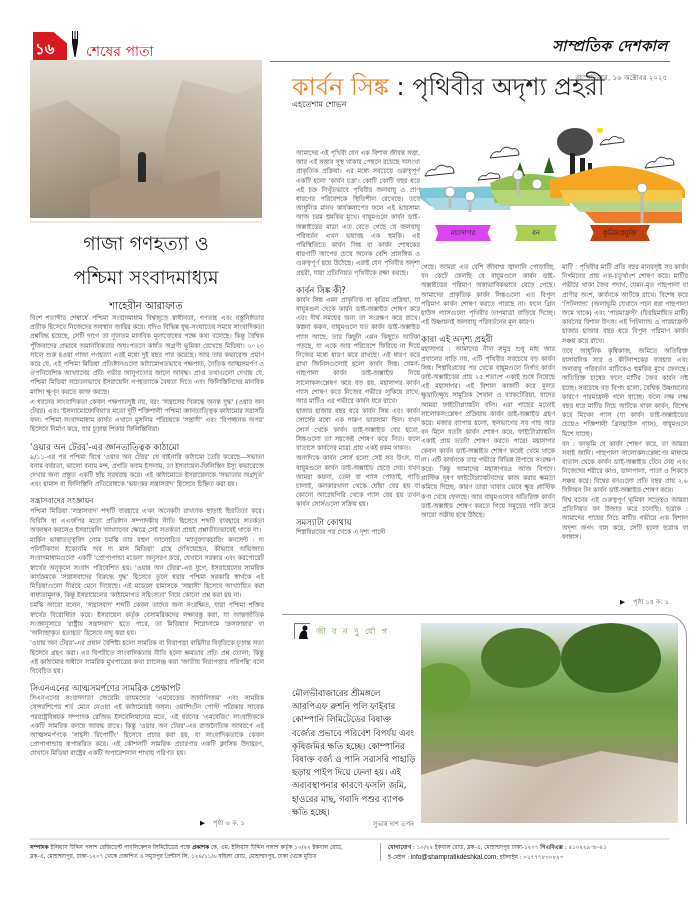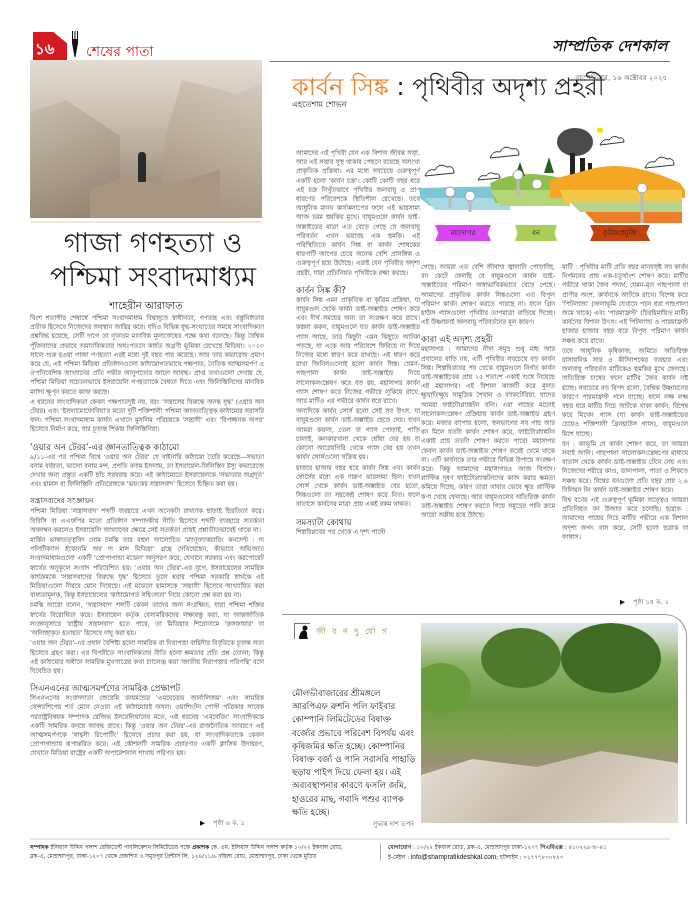--- a/index.html
+++ b/index.html
@@ -16,21 +16,21 @@
   .head-rule { position: absolute; left: 270px; top: 61px; width: 400px; height: 1px; background: #777; }
 
   .gaza-photo { position: absolute; left: 30px; top: 60px; width: 232px; height: 158px; overflow: hidden;
     background: linear-gradient(180deg, #e2ddd4 0%, #cfc6b8 30%, #b9ad9c 55%, #a1907b 80%, #8c7a66 100%); }
   .rubble-a { position: absolute; left: 0; top: 40px; width: 90px; height: 120px; background: linear-gradient(160deg,#c9bfb0,#8f7f6c); clip-path: polygon(0 10%, 40% 0, 100% 30%, 100% 100%, 0 100%); }
   .rubble-b { position: absolute; left: 130px; top: 20px; width: 110px; height: 140px; background: linear-gradient(200deg,#d6cdbf,#9c8b76); clip-path: polygon(20% 0, 70% 10%, 100% 0, 100% 100%, 0 100%, 5% 40%); }
   .rubble-c { position: absolute; left: 60px; top: 110px; width: 130px; height: 50px; background: #a89680; clip-path: polygon(0 40%, 30% 10%, 60% 30%, 100% 0, 100% 100%, 0 100%); }
   .person { position: absolute; left: 108px; top: 92px; width: 8px; height: 30px; background: #2a2a2a; border-radius: 4px 4px 1px 1px; }
   .gaza-caption-rule { position: absolute; left: 30px; top: 221px; width: 232px; height: 2px; background: #f2e6d6; }
 
-  .gaza-title { position: absolute; left: 37px; top: 226px; width: 232px; text-align: center; font-size: 27px; line-height: 34px; color: #1a1a1a; }
+  .gaza-title { position: absolute; left: 30px; top: 226px; width: 232px; text-align: center; font-size: 19px; line-height: 34px; color: #1a1a1a; }
   .gaza-author { position: absolute; left: 30px; top: 298px; width: 232px; text-align: center; font-size: 10px; color: #222; }
   .col-text { position: absolute; font-size: 6.4px; line-height: 9.2px; color: #4a4a4a; text-align: justify; overflow: hidden; }
   .col-text p { margin-bottom: 1px; }
   .subhead { font-size: 8.5px; line-height: 12px; color: #1f1f1f; margin-top: 6px; }
   .subhead.small { font-size: 7.5px; }
   .cont { position: absolute; font-size: 6.5px; color: #555; }
   .cont .arrow { color: #111; margin-right: 8px; }
 
   .carbon-title { position: absolute; left: 292px; top: 68px; font-size: 24px; color: #222; white-space: nowrap; }
   .carbon-title .accent { color: #f07f22; }
@@ -105,22 +105,22 @@
 
 <div class="carbon-title">
   <span class="accent">কার্বন সিঙ্ক</span><span> : পৃথিবীর অদৃশ্য প্রহরী</span>
 </div>
 <div class="carbon-author">এহতেশাম শোভন</div>
 
 <div class="col-text" style="left:296px; top:110px; width:124px; height:490px;margin-top:39px;">
   <p>আমাদের এই পৃথিবী যেন এক বিশাল জীবন্ত সত্তা, আর এই সত্তার সুস্থ থাকার পেছনে রয়েছে অসংখ্য প্রাকৃতিক প্রক্রিয়া। এর মধ্যে সবচেয়ে গুরুত্বপূর্ণ একটি হলো 'কার্বন চক্র'। কোটি কোটি বছর ধরে এই চক্র নিখুঁতভাবে পৃথিবীর জলবায়ু ও প্রাণ ধারণের পরিবেশকে স্থিতিশীল রেখেছে। তবে আধুনিক মানব কার্যকলাপের ফলে এই ভারসাম্য আজ চরম হুমকির মুখে। বায়ুমণ্ডলে কার্বন ডাই-অক্সাইডের মাত্রা এত বেড়ে গেছে যে জলবায়ু পরিবর্তন এখন ভয়াবহ এক হুমকি। এই পরিস্থিতিতে কার্বন সিঙ্ক বা কার্বন শোষকের ধারণাটি আগের চেয়ে অনেক বেশি প্রাসঙ্গিক ও গুরুত্বপূর্ণ হয়ে উঠেছে। এরাই যেন পৃথিবীর অদৃশ্য প্রহরী, যারা প্রতিনিয়ত পৃথিবীকে রক্ষা করছে।</p>
   <div class="subhead">কার্বন সিঙ্ক কী?</div>
   <p>কার্বন সিঙ্ক এমন প্রাকৃতিক বা কৃত্রিম প্রক্রিয়া, যা বায়ুমণ্ডল থেকে কার্বন ডাই-অক্সাইড শোষণ করে এবং দীর্ঘ সময়ের জন্য তা সংরক্ষণ করে রাখে। কল্পনা করুন, বায়ুমণ্ডলে যত কার্বন ডাই-অক্সাইড গ্যাস আছে, তার কিছুটা এমন কিছুতে আটকা পড়ছে, যা একে আর পরিবেশে ফিরিয়ে না দিয়ে নিজের মধ্যে ধারণ করে রাখছে। এই ধারণ করে রাখা জিনিসগুলোই হলো কার্বন সিঙ্ক। যেমন-গাছপালা কার্বন ডাই-অক্সাইড নিয়ে সালোকসংশ্লেষণ করে বড় হয়, মহাসাগর কার্বন গ্যাস শোষণ করে নিজের গভীরে লুকিয়ে রাখে, আর মাটিও এর গভীরে কার্বন ধরে রাখে।</p>
+  <p>হাজার হাজার বছর ধরে কার্বন সিঙ্ক এবং কার্বন সোর্সের মধ্যে এক দারুণ ভারসাম্য ছিল। যখন সোর্স থেকে কার্বন ডাই-অক্সাইড বের হতো, সিঙ্কগুলো তা সহজেই শোষণ করে নিত। ফলে বাতাসে কার্বনের মাত্রা প্রায় একই রকম থাকত।</p>
   <p>অন্যদিকে কার্বন সোর্স হলো সেই সব উৎস, যা বায়ুমণ্ডলে কার্বন ডাই-অক্সাইড ছেড়ে দেয়। যখন আমরা কয়লা, তেল বা গ্যাস পোড়াই, গাড়ি চালাই, কলকারখানা থেকে ধোঁয়া বের হয় বা কোনো আগ্নেয়গিরি থেকে গ্যাস বের হয় তখন কার্বন সোর্সগুলো সক্রিয় হয়।</p>
-  <p>হাজার হাজার বছর ধরে কার্বন সিঙ্ক এবং কার্বন সোর্সের মধ্যে এক দারুণ ভারসাম্য ছিল। যখন সোর্স থেকে কার্বন ডাই-অক্সাইড বের হতো, সিঙ্কগুলো তা সহজেই শোষণ করে নিত। ফলে বাতাসে কার্বনের মাত্রা প্রায় একই রকম থাকত।</p>
   <div class="subhead">সমস্যাটা কোথায়</div>
   <p>শিল্পবিপ্লবের পর থেকে এ দৃশ্য পাল্টে</p>
 </div>
 
 <svg class="illus" viewBox="0 0 270 105">
   <circle cx="180" cy="2" r="3" fill="#f2e600"></circle>
   <path d="M5 48 q3 -8 10 -6 q4 -8 12 -3 q7 -2 7 6 z" fill="none" stroke="#333" stroke-width="1"></path>
   <path d="M70 30 q3 -8 10 -6 q4 -8 12 -3 q7 -2 7 6 z" fill="none" stroke="#333" stroke-width="1"></path>
   <path d="M180 17 q3 -7 9 -5 q4 -6 10 -2 q5 -1 5 4 z" fill="none" stroke="#333" stroke-width="1"></path>
   <path d="M225 40 q3 -8 10 -6 q4 -8 12 -3 q7 -2 7 6 z" fill="none" stroke="#333" stroke-width="1"></path>

